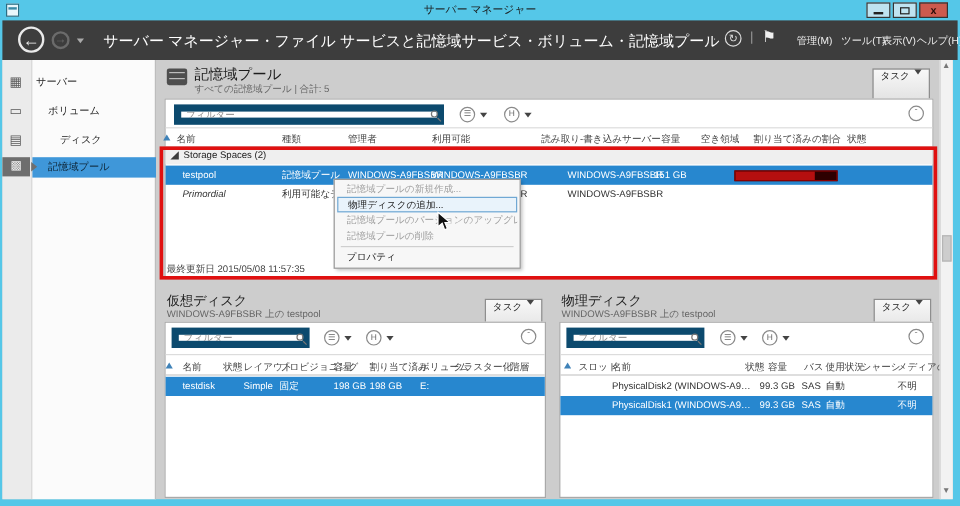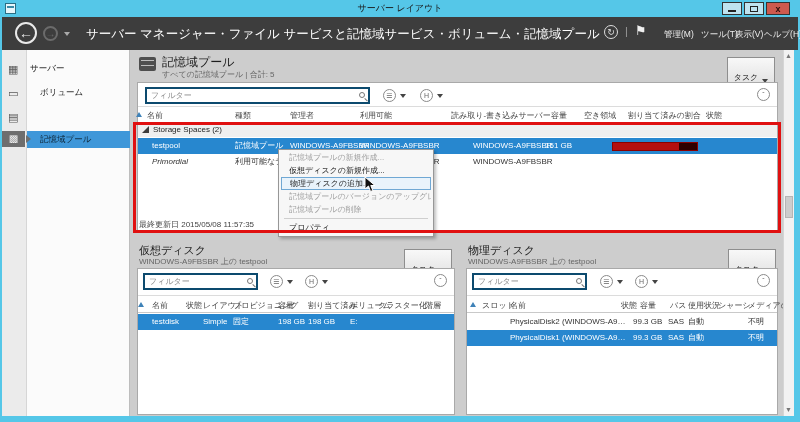--- a/index.html
+++ b/index.html
@@ -25,22 +25,22 @@
   
   .bodybg { position:absolute; left:2px; top:50px; width:792px; height:366px; background:#cdcdcd; }
   .iconstrip { position:absolute; left:2px; top:50px; width:25px; height:366px; background:#ebebeb; border-right:1px solid #d6d6d6; }
   .sidebar { position:absolute; left:27px; top:50px; width:103px; height:366px; background:#fbfbfb; border-right:1px solid #bdbdbd; }
   .sideitem { position:absolute; left:0; width:103px; height:17px; font-size:8.5px; color:#222; line-height:17px; }
   .stripicon { position:absolute; left:6px; width:14px; height:12px; color:#5a5a5a; font-size:11px; line-height:12px; }
   
   .tiletitle { position:absolute; font-size:12px; color:#1d1d1d; white-space:nowrap; }
   .tilesub { position:absolute; font-size:8px; color:#666; white-space:nowrap; }
   .box { position:absolute; background:#fff; border:1px solid #a9a9a9; overflow:hidden; }
-  .tasksbtn { position:absolute; height:27px; width:48px; background:linear-gradient(#f8f8f8,#e3e3e3); border:1px solid #8e8e8e; font-size:8px; color:#222; display:flex; align-items:flex-end; justify-content:center; gap:4px; }
-  .filter { position:absolute; height:17px; border:2px solid #0c4a6e; font-size:8px; padding-left:4px; color:#333; background:#fff; }
+  .tasksbtn { position:absolute; height:27px; width:48px; background:linear-gradient(#f8f8f8,#e3e3e3); border:1px solid #8e8e8e; font-size:8px; color:#222; display:flex; align-items:flex-start; justify-content:center; gap:4px; }
+  .filter { position:absolute; height:17px; border:6px solid #0c4a6e; font-size:8px; padding-left:4px; color:#333; background:#fff; }
   .filter::placeholder { color:#8a8a8a; }
   .fcircle { position:absolute; width:13px; height:13px; border:1px solid #8a8a8a; border-radius:50%; color:#666; font-size:7px; line-height:11px; text-align:center; background:#fff; }
   .caret { width:0; height:0; border-left:3px solid transparent; border-right:3px solid transparent; border-top:4px solid #444; display:inline-block; }
   .caret-abs { position:absolute; width:0; height:0; border-left:3px solid transparent; border-right:3px solid transparent; border-top:4px solid #444; }
   .sorttri { position:absolute; width:0; height:0; border-left:3.5px solid transparent; border-right:3.5px solid transparent; border-bottom:5px solid #3f82b8; }
   .grouptri { position:absolute; width:0; height:0; border-left:7px solid transparent; border-bottom:7px solid #3c3c3c; }
   .row-sel { position:absolute; background:#2787cf; }
   .hline { position:absolute; height:1px; background:#dcdcdc; }
   
   .ctxmenu { position:absolute; left:278px; top:149px; width:156px; background:#f7f7f7; border:1px solid #979797; box-shadow:2px 2px 3px rgba(0,0,0,.25); z-index:40; padding:1px 2px; }
@@ -58,21 +58,21 @@
   .bar-outer { position:absolute; left:612px; top:142px; width:86px; height:9px; background:#2d0000; border:1px solid #8b0000; }
   .bar-fill { height:100%; width:79%; background:#b50f0f; }
 </style>
 </head>
 <body>
 
 <div id="screen">
 
   <div class="titlebar">
     <div class="appicon"></div>
-    <div class="apptitle">サーバー レイアウト</div>
+    <div class="apptitle">サーバー マネージャー</div>
     <div class="winbtn" style="left:722px;width:20px;">
         <div style="width:8px;height:2px;background:#222;margin:7px auto 0;"></div>
       </div>
     <div class="winbtn" style="left:744px;width:20px;">
         <div style="width:8px;height:6px;border:1px solid #222;margin:3px auto 0;"></div>
       </div>
     <div class="winbtn btn-close" style="left:766px;width:24px;font-size:9px;font-weight:bold;color:#2a0d0a;line-height:12px;"><span>x</span></div>
   </div>
 
   <div class="navbar">
@@ -103,20 +103,21 @@
     <div class="stripicon" style="top:61px;">▤</div>
   </div>
   <div class="abs" style="left:2px;top:131px;width:23px;height:16px;background:#6e6e6e;z-index:2;">
     <div style="color:#f0f0f0;font-size:10px;line-height:16px;text-align:center;">▩</div>
   </div>
   <div class="abs" style="left:26px;top:135px;width:0;height:0;border-top:4px solid transparent;border-bottom:4px solid transparent;border-left:5px solid #6e6e6e;z-index:3;"></div>
 
   <div class="sidebar">
     <div class="sideitem" style="top:10px;padding-left:3px;">サーバー</div>
     <div class="sideitem" style="top:34px;padding-left:13px;">ボリューム</div>
+    <div class="sideitem" style="top:58px;padding-left:23px;">ディスク</div>
     <div class="sideitem" style="top:81px;padding-left:13px;background:#3f97d9;color:#0d2435;">記憶域プール</div>
   </div>
 
   <div class="abs" style="left:139px;top:57px;width:17px;height:14px;background:#4e4e4e;border-radius:2px;">
     <div style="position:absolute;left:2px;top:3px;width:13px;height:1px;background:#bdbdbd;"></div>
     <div style="position:absolute;left:2px;top:8px;width:13px;height:1px;background:#bdbdbd;"></div>
   </div>
   <div class="tiletitle" style="left:162px;top:54px;">記憶域プール</div>
   <div class="tilesub" style="left:162px;top:69px;">すべての記憶域プール | 合計: 5</div>
   <div class="tasksbtn" style="left:727px;top:57px;">
@@ -247,21 +248,20 @@
   <div class="cell w" style="left:688px;top:333px;">自動</div>
   <div class="cell w" style="left:748px;top:333px;">不明</div>
 
   <div class="sbar"></div>
   <div class="sarrow" style="top:50px;">▲</div>
   <div class="sarrow" style="top:404px;">▼</div>
   <div class="abs" style="left:785px;top:196px;width:8px;height:22px;background:#cdcdcd;border:1px solid #b5b5b5;"></div>
 
   <div class="ctxmenu">
     <div class="ctxitem dis">記憶域プールの新規作成...</div>
-    <div class="ctxitem">仮想ディスクの新規作成...</div>
     <div class="ctxitem hot">物理ディスクの追加...</div>
     <div class="ctxitem dis">記憶域プールのバージョンのアップグレード</div>
     <div class="ctxitem dis">記憶域プールの削除</div>
     <div class="ctxsep"></div>
     <div class="ctxitem" style="height:14px;line-height:14px;">プロパティ</div>
   </div>
 
   <svg class="abs" style="left:364px;top:176px;z-index:110;" width="13" height="17">
     <polygon points="1,1 1,13 4.5,10 6.5,15.5 8.8,14.5 6.8,9.5 11,9.5" fill="#111" stroke="#fff" stroke-width="1"></polygon>
   </svg>

